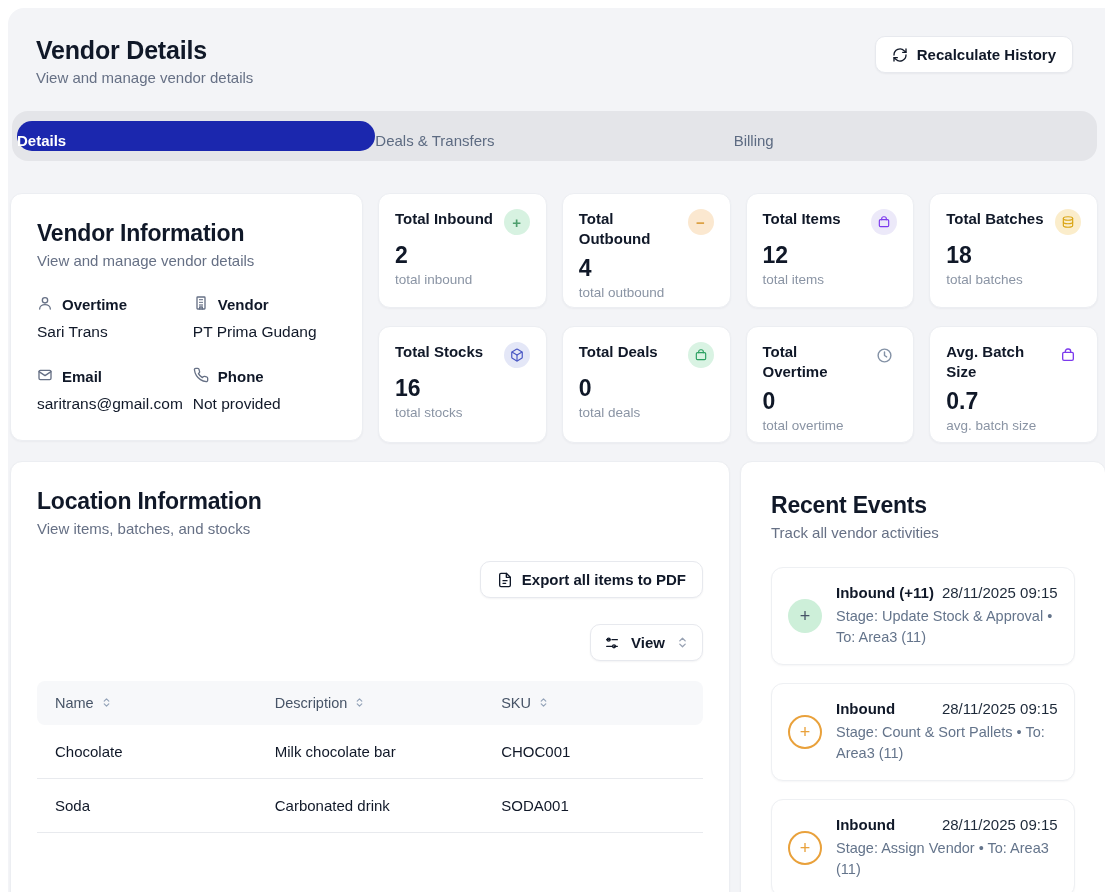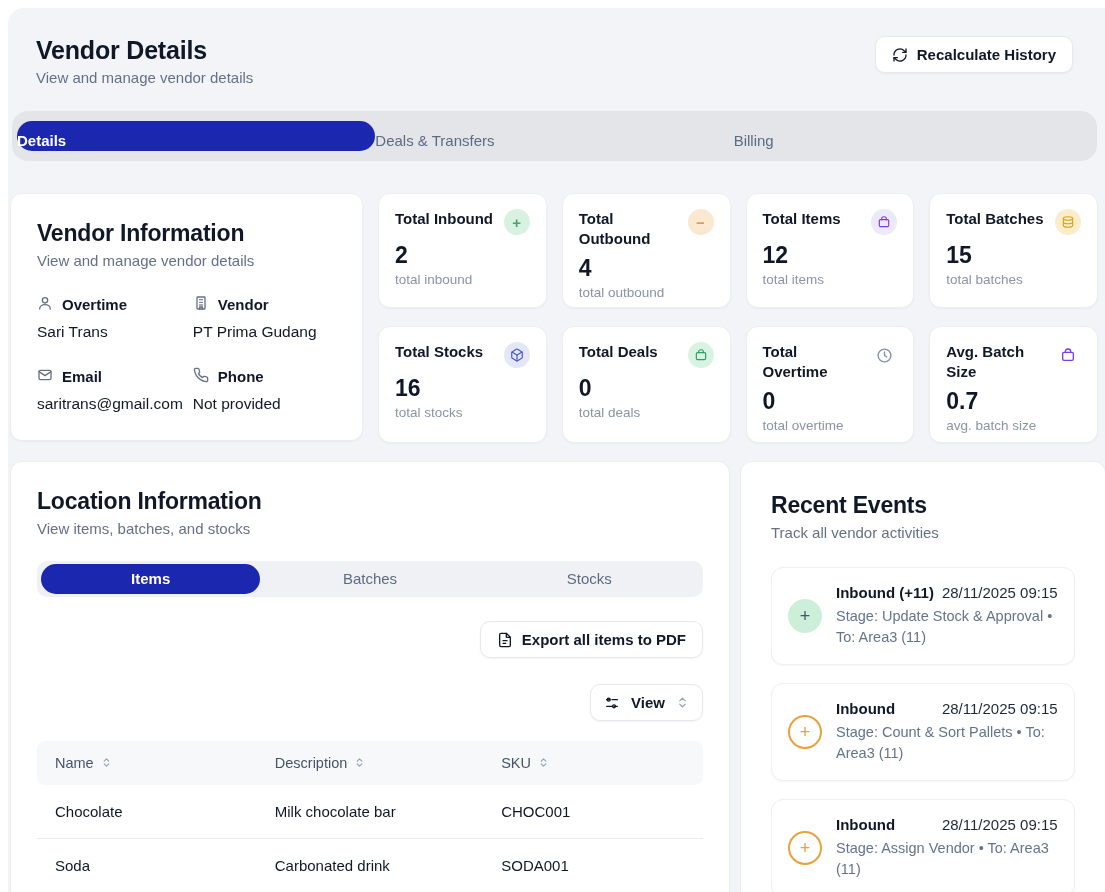--- a/index.html
+++ b/index.html
@@ -214,21 +214,21 @@
         <div class="stat-top">
             <span class="stat-label">Total Batches</span>
             <span class="chip chip-batches">
               <svg width="14" height="14" viewBox="0 0 24 24" fill="none" stroke="currentColor" stroke-width="2" stroke-linecap="round" stroke-linejoin="round">
                 <ellipse cx="12" cy="6" rx="8" ry="3"></ellipse>
                 <path d="M4 6v6c0 1.66 3.58 3 8 3s8-1.34 8-3V6"></path>
                 <path d="M4 12v6c0 1.66 3.58 3 8 3s8-1.34 8-3v-6"></path>
               </svg>
             </span>
           </div>
-        <div class="stat-value">15</div>
+        <div class="stat-value">18</div>
         <div class="stat-caption">total batches</div>
       </div>
       <div class="card stat">
         <div class="stat-top">
             <span class="stat-label">Total Stocks</span>
             <span class="chip chip-stocks">
               <svg width="14" height="14" viewBox="0 0 24 24" fill="none" stroke="currentColor" stroke-width="2" stroke-linecap="round" stroke-linejoin="round">
                 <path d="M21 8a2 2 0 0 0-1-1.73l-7-4a2 2 0 0 0-2 0l-7 4A2 2 0 0 0 3 8v8a2 2 0 0 0 1 1.73l7 4a2 2 0 0 0 2 0l7-4A2 2 0 0 0 21 16Z"></path>
                 <path d="m3.3 7 8.7 5 8.7-5"></path>
                 <path d="M12 22V12"></path>
@@ -279,25 +279,20 @@
       </div>
     </div>
   </div>
 
   <div class="row-b">
 
     <section class="card location-card">
       <div class="card-h2">Location Information</div>
       <div class="card-sub">View items, batches, and stocks</div>
 
-      <div class="loc-tabs">
-        <div class="loc-tab active"><span>Items</span></div>
-        <div class="loc-tab"><span>Batches</span></div>
-        <div class="loc-tab"><span>Stocks</span></div>
-      </div>
 
       <div class="toolbar-row">
         <button class="btn">
           <span>
               <svg width="16" height="16" viewBox="0 0 24 24" fill="none" stroke="currentColor" stroke-width="2" stroke-linecap="round" stroke-linejoin="round">
                 <path d="M14 2H6a2 2 0 0 0-2 2v16a2 2 0 0 0 2 2h12a2 2 0 0 0 2-2V8z"></path>
                 <polyline points="14 2 14 8 20 8"></polyline>
                 <line x1="9" y1="13" x2="15" y2="13"></line>
                 <line x1="9" y1="17" x2="13" y2="17"></line>
               </svg>

